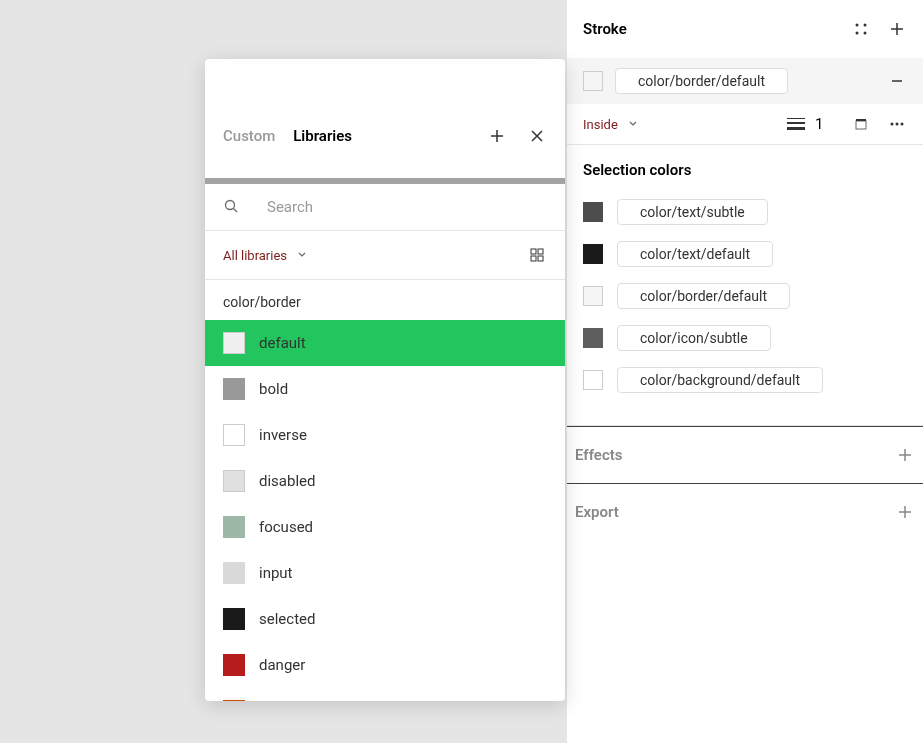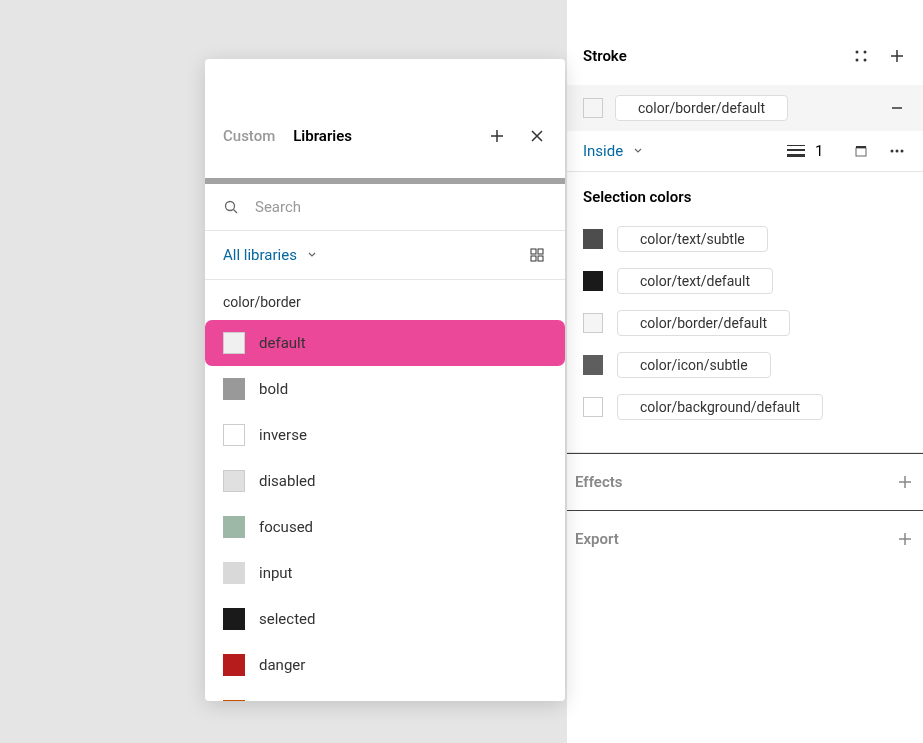--- a/index.html
+++ b/index.html
@@ -27,21 +27,20 @@
     }
     .panel-section {
       border-bottom: 1px solid #e5e5e5;
     }
     .panel-header {
       display: flex;
       align-items: center;
       justify-content: space-between;
       padding: 12px 16px;
       height: 58px;
-      margin-top: 27px;
     }
     .panel-title {
       font-size: 15px;
       font-weight: 600;
       color: #000;
     }
     .panel-title-muted {
       font-size: 15px;
       font-weight: 600;
       color: #888;
@@ -87,22 +86,22 @@
     .stroke-settings-row {
       display: flex;
       align-items: center;
       padding: 10px 16px;
       gap: 16px;
     }
     .dropdown {
       display: flex;
       align-items: center;
       gap: 10px;
-      font-size: 15px;
-      color: #0369a1;
+      font-size: 13px;
+      color: #7f1d1d;
       cursor: pointer;
     }
     .stroke-weight {
       display: flex;
       align-items: center;
       gap: 10px;
       margin-left: auto;
     }
     .stroke-weight-icon {
       width: 18px;
@@ -176,24 +175,23 @@
     .lib-tab.active {
       color: #000;
       font-weight: 600;
     }
     .lib-header-icons {
       display: flex;
       gap: 20px;
     }
     .lib-search-row {
       display: flex;
-      align-items: center;
       padding: 14px 18px;
       border-bottom: 1px solid #e5e5e5;
-      gap: 16px;
+      gap: 28px;
     }
     .lib-search-input {
       border: none;
       outline: none;
       font-size: 15px;
       flex: 1;
       color: #333;
     }
     .lib-search-input::placeholder {
       color: #999;
@@ -217,22 +215,21 @@
     .lib-color-item {
       display: flex;
       align-items: center;
       padding: 12px 18px;
       gap: 14px;
       cursor: pointer;
       font-size: 15px;
       color: #333;
     }
     .lib-color-item.selected {
-      background: #ec4899;
-      border-radius: 7px;
+      background: #22c55e;
     }
     .lib-swatch {
       width: 22px;
       height: 22px;
       flex-shrink: 0;
     }
     .lib-swatch.bordered {
       border: 1px solid #ccc;
     }
     svg { display: block; }

